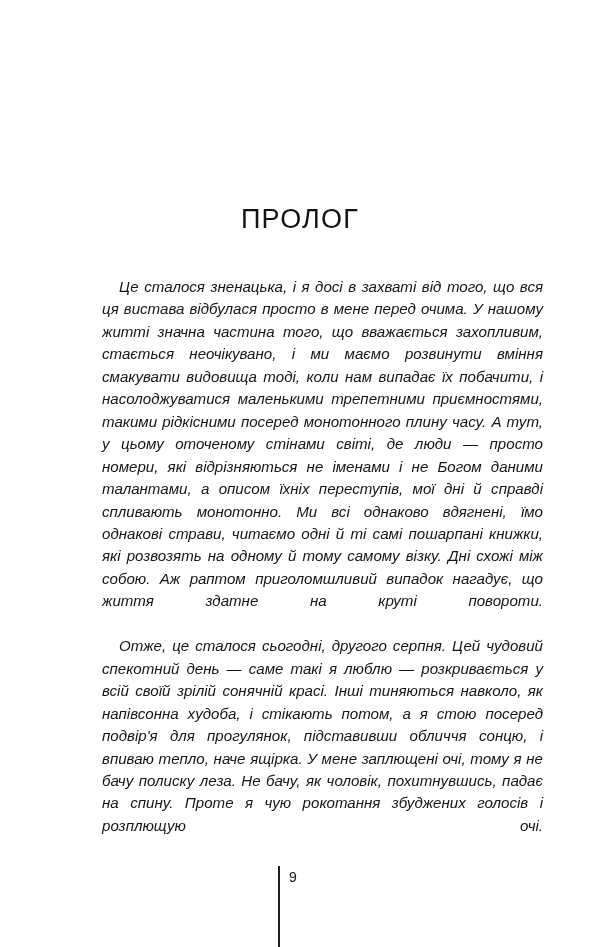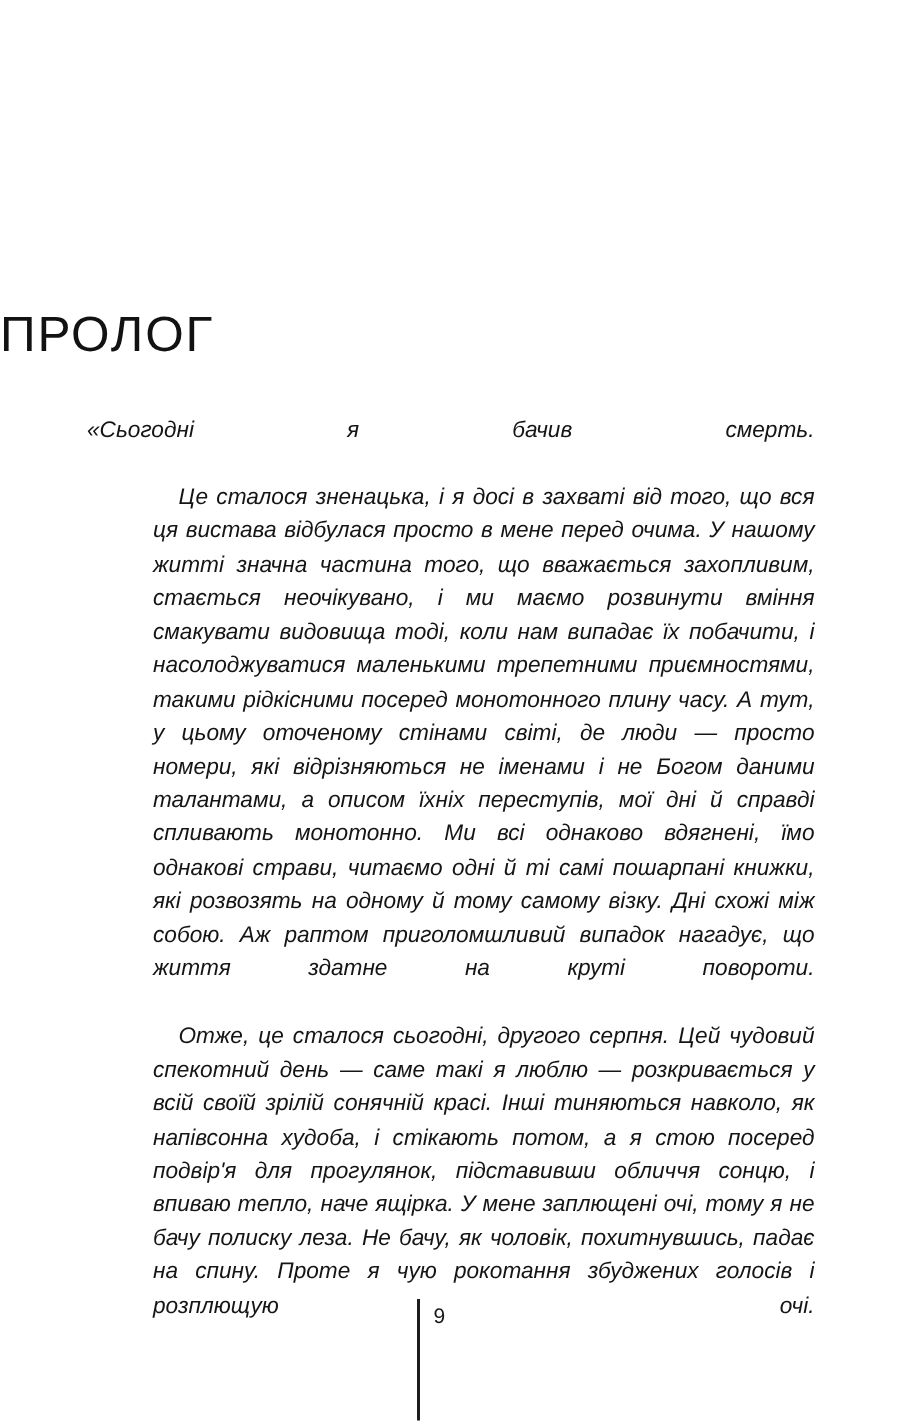--- a/index.html
+++ b/index.html
@@ -23,24 +23,25 @@
     inset: 0;
     background: #ffffff;
   }
 
   
   .chapter-title {
     position: absolute;
     left: 0;
     right: 0;
     top: 181px;
+    text-align: center;
     font-family: "Liberation Sans", sans-serif;
     font-weight: 400;
     font-style: normal;
-    font-size: 33px;
+    font-size: 27px;
     line-height: 40px;
     letter-spacing: 1.2px;
     color: #121212;
   }
 
   
   .body-block {
     position: absolute;
     left: 58px;
     top: 276px;
@@ -104,21 +105,20 @@
   }
 </style>
 </head>
 <body>
 
 <div class="page">
 
   <h1 class="chapter-title">ПРОЛОГ</h1>
 
   <div class="body-block">
-    <p class="para">«Сьогодні я бачив смерть.</p>
     <p class="para indent">Це сталося зненацька, і я досі в захваті від того, що вся ця вистава відбулася просто в мене перед очима. У нашому житті значна частина того, що вважається захопливим, стається неочікувано, і ми маємо розвинути вміння смакувати видовища тоді, коли нам випадає їх побачити, і насолоджуватися маленькими трепетними приємностями, такими рідкісними посеред монотонного плину часу. А тут, у цьому оточеному стінами світі, де люди — просто номери, які відрізняються не іменами і не Богом даними талантами, а описом їхніх переступів, мої дні й справді спливають монотонно. Ми всі однаково вдягнені, їмо однакові страви, читаємо одні й ті самі пошарпані книжки, які розвозять на одному й тому самому візку. Дні схожі між собою. Аж раптом приголомшливий випадок нагадує, що життя здатне на круті повороти.</p>
     <p class="para indent">Отже, це сталося сьогодні, другого серпня. Цей чудовий спекотний день — саме такі я люблю — розкривається у всій своїй зрілій сонячній красі. Інші тиняються навколо, як напівсонна худоба, і стікають потом, а я стою посеред подвір'я для прогулянок, підставивши обличчя сонцю, і впиваю тепло, наче ящірка. У мене заплющені очі, тому я не бачу полиску леза. Не бачу, як чоловік, похитнувшись, падає на спину. Проте я чую рокотання збуджених голосів і розплющую очі.</p>
   </div>
 
   <div class="footer">
     <div class="footer-rule"></div>
     <div class="folio">9</div>
   </div>
 
 </div>

